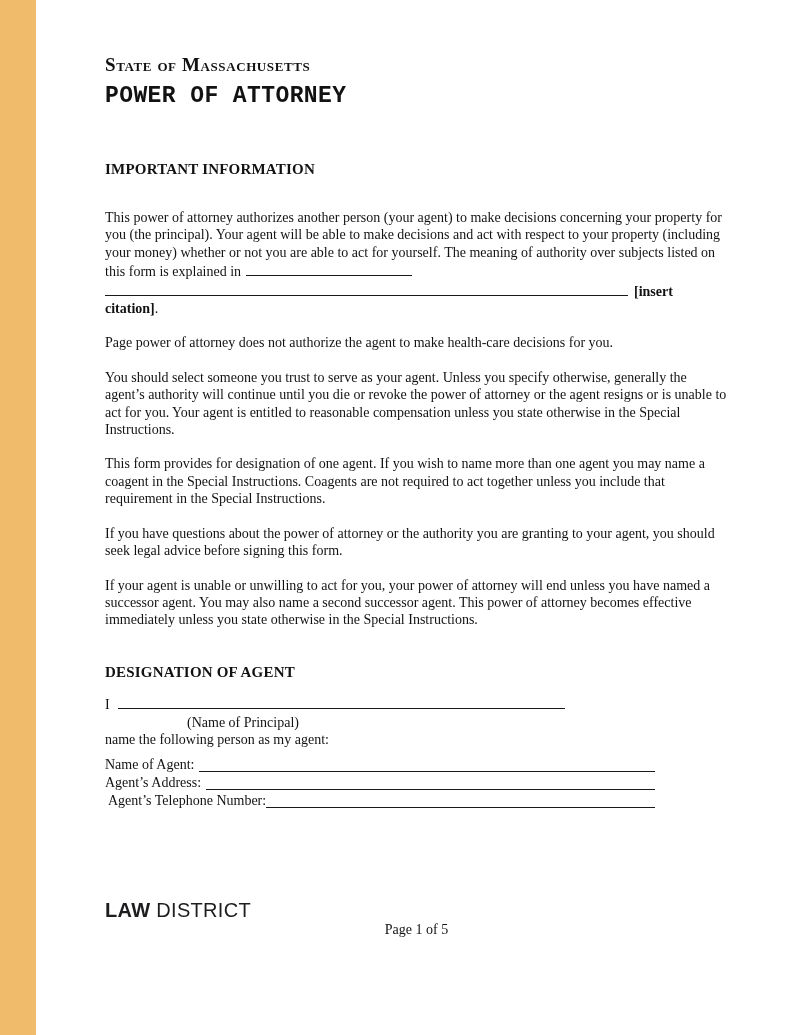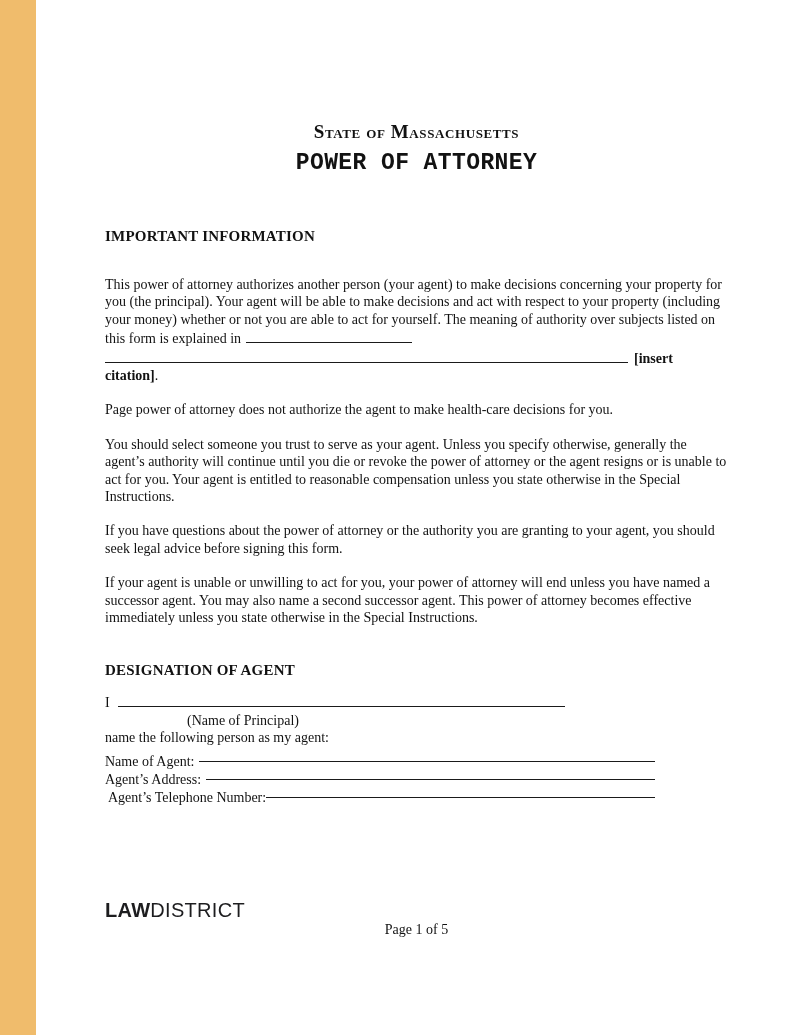--- a/index.html
+++ b/index.html
@@ -18,21 +18,21 @@
     width: 36px;
     height: 1035px;
     background: #f0bc6c;
   }
   .doc {
     position: absolute;
     left: 105px;
     top: 0;
     width: 623px;
   }
-  .doc-header { margin-top: 120px; text-align: center; }
+  .doc-header { margin-top: 53px; }
   .state-line {
     font-size: 19px;
     font-weight: 700;
     font-variant: small-caps;
     letter-spacing: 0.6px;
     line-height: 24px;
   }
   .main-title {
     font-size: 23px;
     font-weight: 700;
@@ -78,41 +78,40 @@
   }
   .agent-intro {
     font-size: 14px;
     line-height: 17.4px;
   }
   .fields { margin-top: 7px; width: 550px; }
   .field-row {
     display: flex;
     font-size: 14px;
     line-height: 18px;
-    align-items: center;
   }
   .field-row .label { white-space: nowrap; padding-right: 5px; }
   .field-row.no-gap .label { padding-right: 0; padding-left: 3px; }
   .field-row .fill {
     flex: 1;
     border-bottom: 1.3px solid #1a1a1a;
     margin-bottom: 2px;
   }
   .logo {
     position: absolute;
     left: 105px;
     top: 899px;
     font-family: "Liberation Sans", sans-serif;
     font-size: 20px;
     letter-spacing: 0.3px;
     color: #1d1d1f;
     line-height: 22px;
   }
   .logo .law { font-weight: 700; }
-  .logo .district { font-weight: 400; }
+  .logo .district { font-weight: 400; margin-left: 6px; }
   .page-indicator {
     position: absolute;
     left: 105px;
     top: 921px;
     width: 623px;
     text-align: center;
     font-size: 14px;
     line-height: 17.4px;
     color: #121212;
   }
@@ -130,20 +129,21 @@
   </div>
 
   <div class="section-heading h-important">IMPORTANT INFORMATION</div>
 
   <p class="body-text first-par"><span>This power of attorney authorizes another person (your agent) to make decisions concerning your property for you (the principal). Your agent will be able to make decisions and act with respect to your property (including your money) whether or not you are able to act for yourself. The meaning of authority over subjects listed on this form is explained in</span><span class="uline cit-1"></span><br><span class="uline cit-2"></span><span class="cit-bold">[insert citation]</span><span>.</span></p>
 
   <p class="body-text">Page power of attorney does not authorize the agent to make health-care decisions for you.</p>
 
   <p class="body-text">You should select someone you trust to serve as your agent. Unless you specify otherwise, generally the agent’s authority will continue until you die or revoke the power of attorney or the agent resigns or is unable to act for you. Your agent is entitled to reasonable compensation unless you state otherwise in the Special Instructions.</p>
 
+  <p class="body-text">This form provides for designation of one agent. If you wish to name more than one agent you may name a coagent in the Special Instructions. Coagents are not required to act together unless you include that requirement in the Special Instructions.</p>
 
   <p class="body-text">If you have questions about the power of attorney or the authority you are granting to your agent, you should seek legal advice before signing this form.</p>
 
   <p class="body-text">If your agent is unable or unwilling to act for you, your power of attorney will end unless you have named a successor agent. You may also name a second successor agent. This power of attorney becomes effective immediately unless you state otherwise in the Special Instructions.</p>
 
   <div class="section-heading h-designation">DESIGNATION OF AGENT</div>
 
   <div class="principal-row"><span>I</span><span class="uline principal-line"></span></div>
 
   <div class="principal-caption">(Name of Principal)</div>

